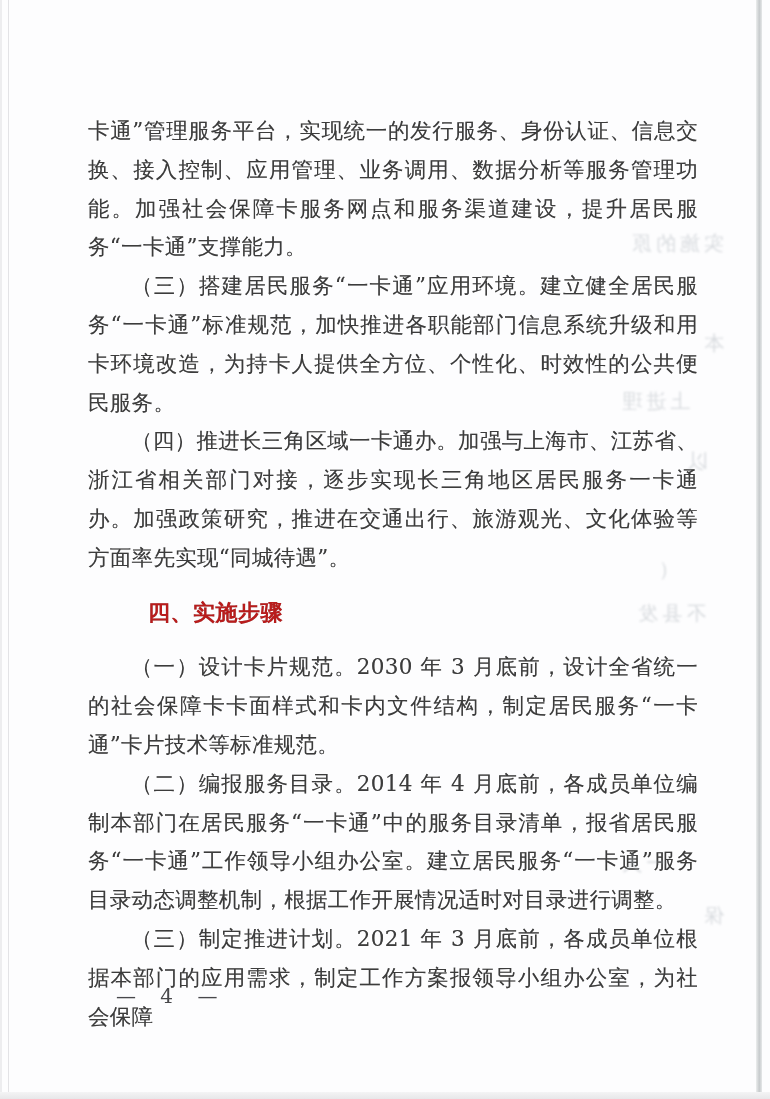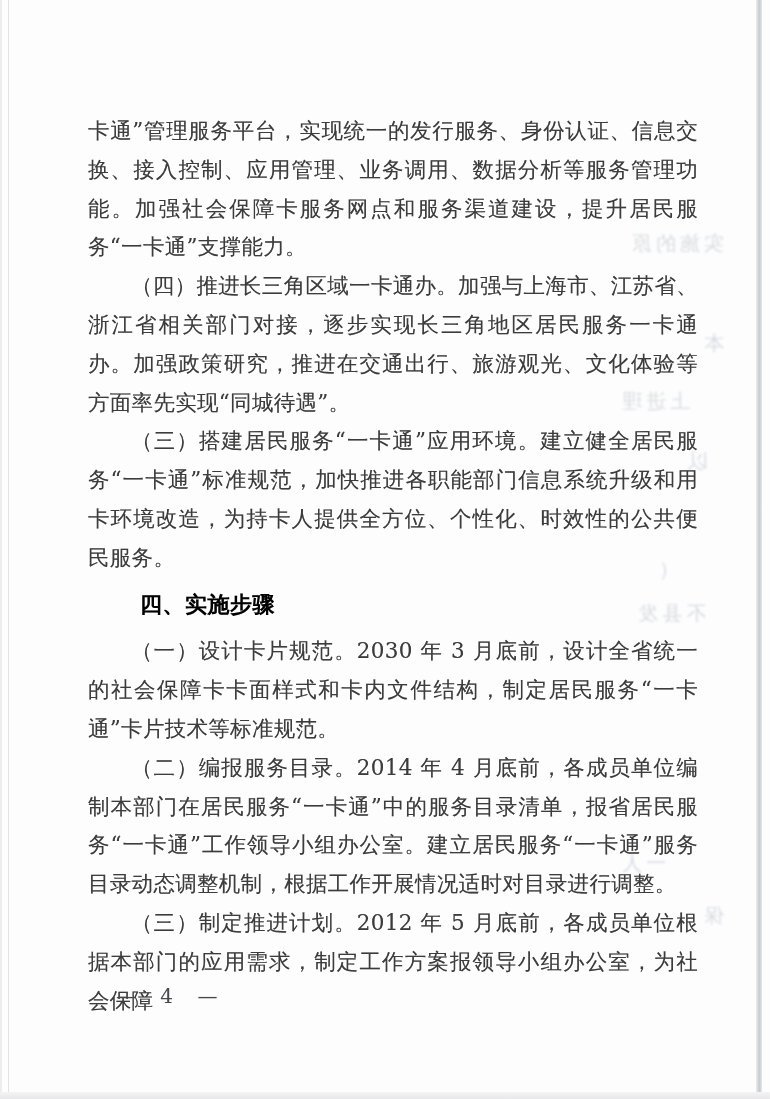--- a/index.html
+++ b/index.html
@@ -42,27 +42,27 @@
     text-align: justify;
     font-size: 21.5px;
     line-height: 38.8px;
     letter-spacing: 0.3px;
     color: #3c3c3c;
     text-shadow: 0 0 0.5px rgba(70,70,70,0.45);
   }
   .content p { margin: 0; text-indent: 2em; }
   .content p.continuation { text-indent: 0; }
   .section-heading {
-    margin: 8px;
+    margin: 16px;
     text-indent: 2em;
     font-family: "Liberation Sans", "DejaVu Sans", sans-serif;
     font-size: 22px;
     font-weight: 700;
     line-height: 38.8px;
-    color: #000000;
+    color: #b91c1c;
     letter-spacing: 0.5px;
   }
   .page-number {
     position: absolute; left: 116px; top: 984px;
     font-size: 20px;
     color: #48484b;
     letter-spacing: 9px;
     white-space: nowrap;
   }
   .bleed {
@@ -77,26 +77,26 @@
     white-space: nowrap;
   }
 </style>
 </head>
 <body>
 
 <div class="page">
 
   <div class="content">
     <p class="continuation">卡通”管理服务平台，实现统一的发行服务、身份认证、信息交换、接入控制、应用管理、业务调用、数据分析等服务管理功能。加强社会保障卡服务网点和服务渠道建设，提升居民服务“一卡通”支撑能力。</p>
+    <p>（三）搭建居民服务“一卡通”应用环境。建立健全居民服务“一卡通”标准规范，加快推进各职能部门信息系统升级和用卡环境改造，为持卡人提供全方位、个性化、时效性的公共便民服务。</p>
     <p>（四）推进长三角区域一卡通办。加强与上海市、江苏省、浙江省相关部门对接，逐步实现长三角地区居民服务一卡通办。加强政策研究，推进在交通出行、旅游观光、文化体验等方面率先实现“同城待遇”。</p>
-    <p>（三）搭建居民服务“一卡通”应用环境。建立健全居民服务“一卡通”标准规范，加快推进各职能部门信息系统升级和用卡环境改造，为持卡人提供全方位、个性化、时效性的公共便民服务。</p>
     <h2 class="section-heading">四、实施步骤</h2>
     <p>（一）设计卡片规范。2030 年 3 月底前，设计全省统一的社会保障卡卡面样式和卡内文件结构，制定居民服务“一卡通”卡片技术等标准规范。</p>
     <p>（二）编报服务目录。2014 年 4 月底前，各成员单位编制本部门在居民服务“一卡通”中的服务目录清单，报省居民服务“一卡通”工作领导小组办公室。建立居民服务“一卡通”服务目录动态调整机制，根据工作开展情况适时对目录进行调整。</p>
-    <p>（三）制定推进计划。2012 年 5 月底前，各成员单位根据本部门的应用需求，制定工作方案报领导小组办公室，为社会保障</p>
+    <p>（三）制定推进计划。2021 年 3 月底前，各成员单位根据本部门的应用需求，制定工作方案报领导小组办公室，为社会保障</p>
   </div>
 
   <div class="bleed" style="left:628px; top:230px;">实施的原</div>
   <div class="bleed" style="left:700px; top:330px;">本</div>
   <div class="bleed" style="left:618px; top:388px;">上进理</div>
   <div class="bleed" style="left:684px; top:448px;">以</div>
   <div class="bleed" style="left:655px; top:556px;">（</div>
   <div class="bleed" style="left:634px; top:600px;">不县发</div>
   <div class="bleed" style="left:618px; top:850px;">一人</div>
   <div class="bleed" style="left:700px; top:902px;">保</div>

